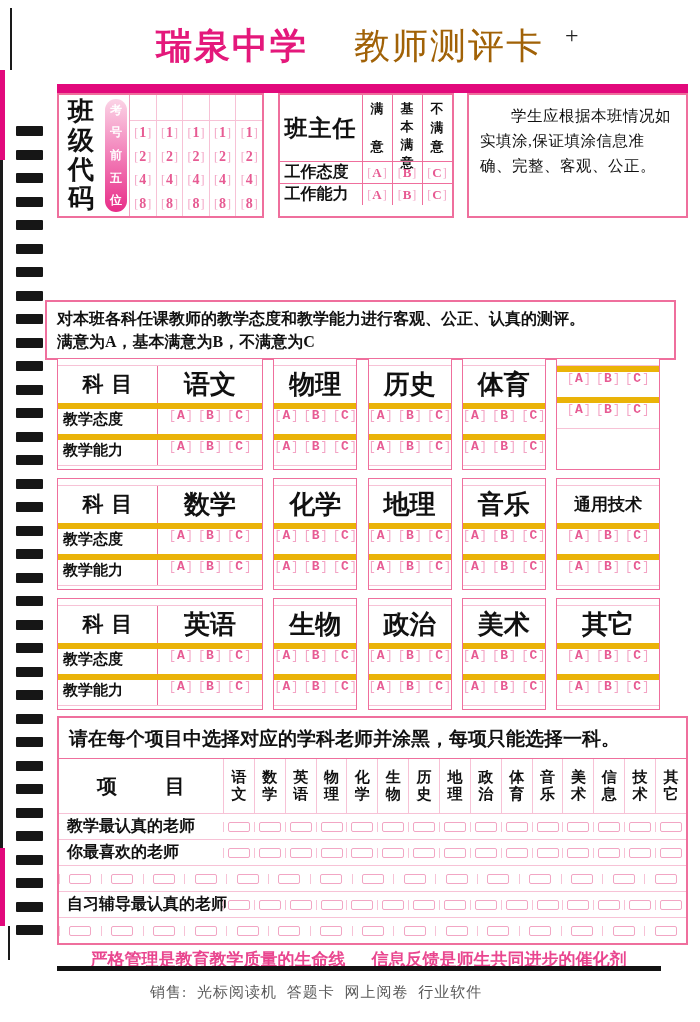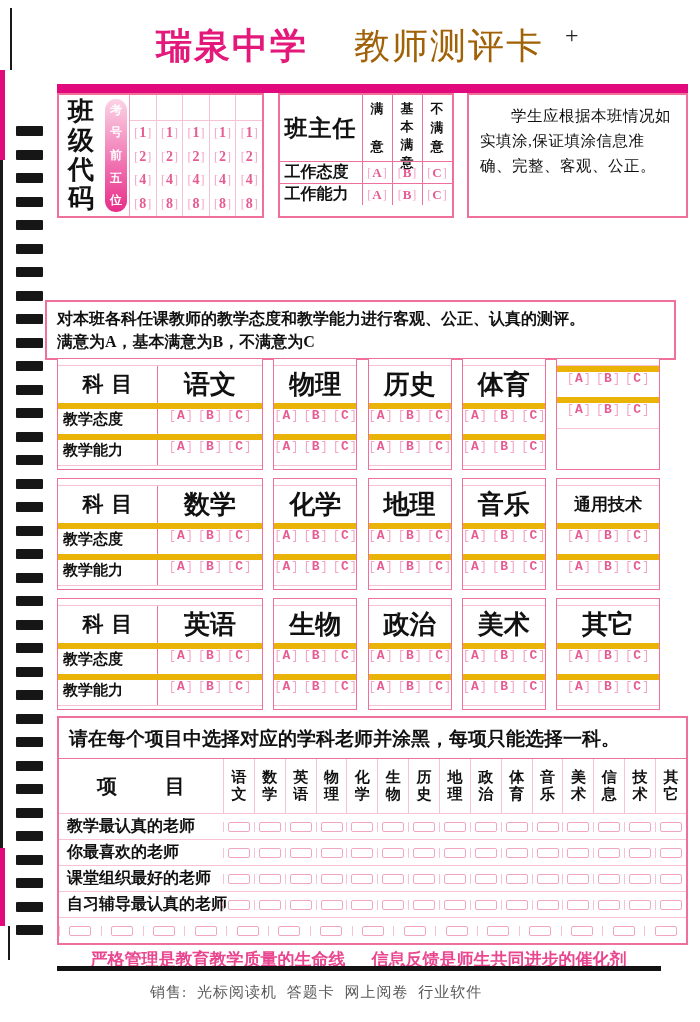--- a/index.html
+++ b/index.html
@@ -1284,21 +1284,20 @@
             <span class="rect"></span>
           </div>
           <div class="sel-cell">
             <span class="rect"></span>
           </div>
           <div class="sel-cell">
             <span class="rect"></span>
           </div>
         </div>
         <div class="sel-row">
-          <div class="sel-label">课堂组织最好的老师</div>
           <div class="sel-cell">
             <span class="rect"></span>
           </div>
           <div class="sel-cell">
             <span class="rect"></span>
           </div>
           <div class="sel-cell">
             <span class="rect"></span>
           </div>
           <div class="sel-cell">

